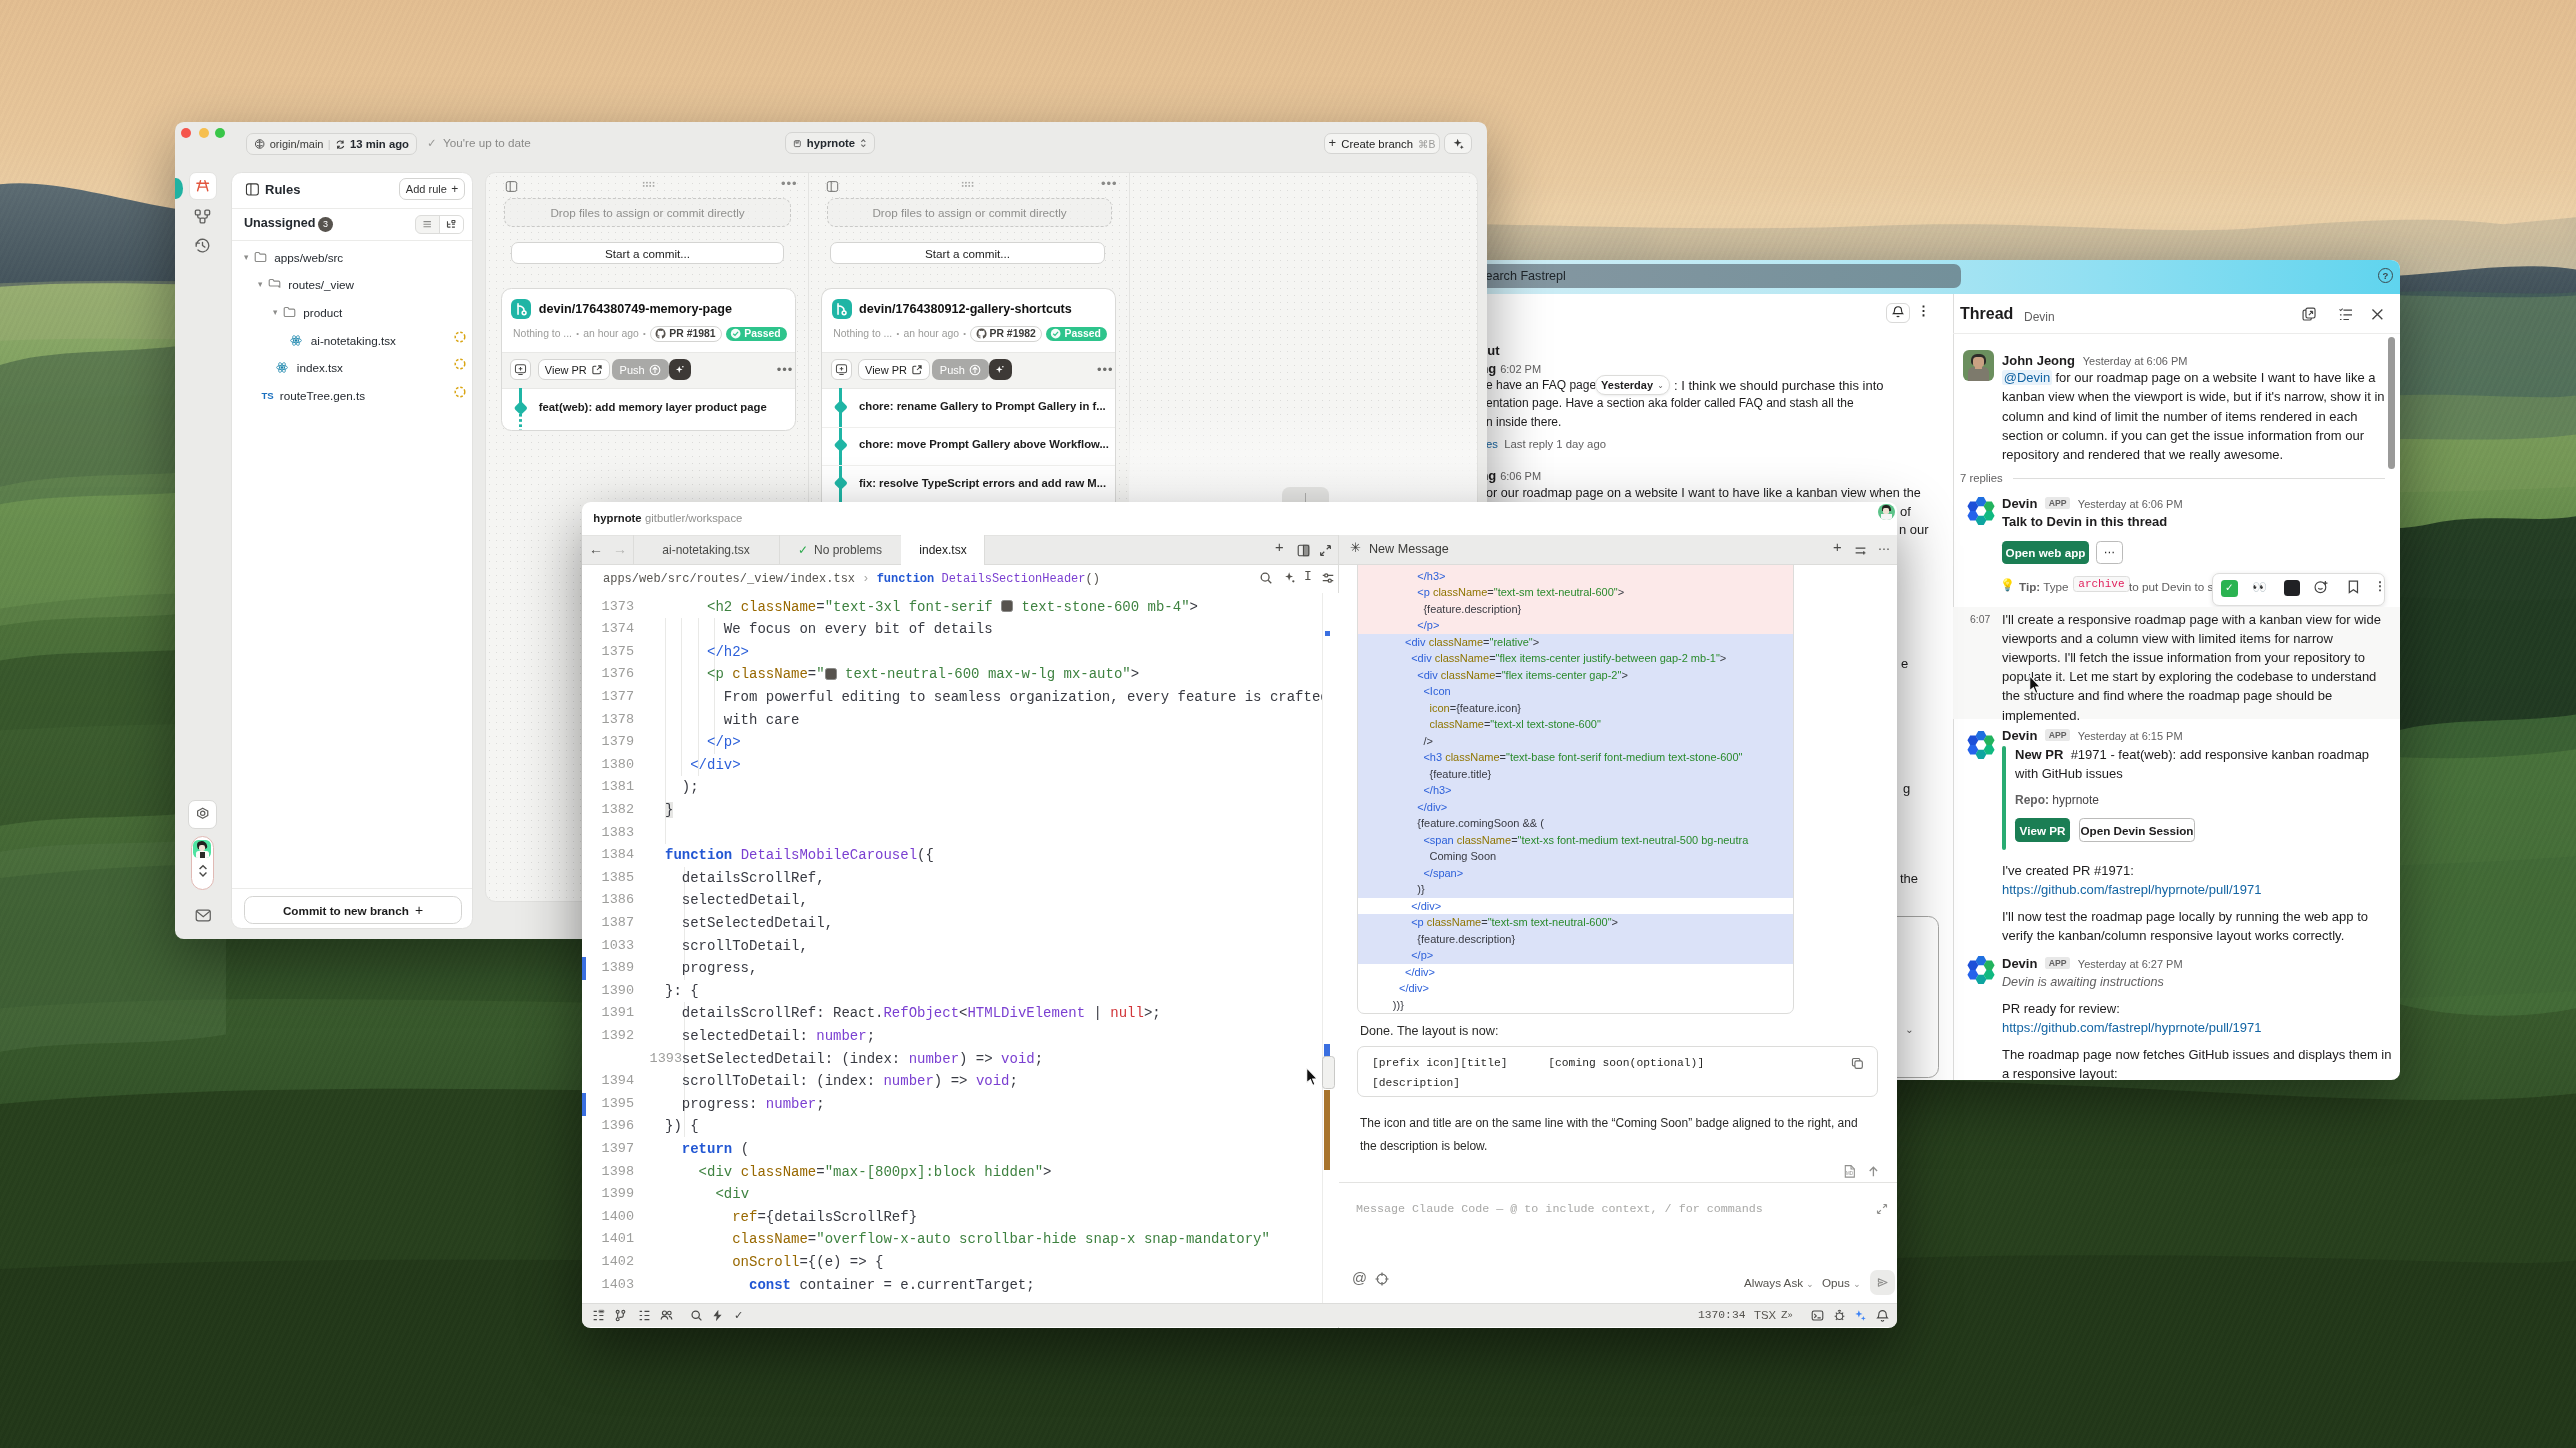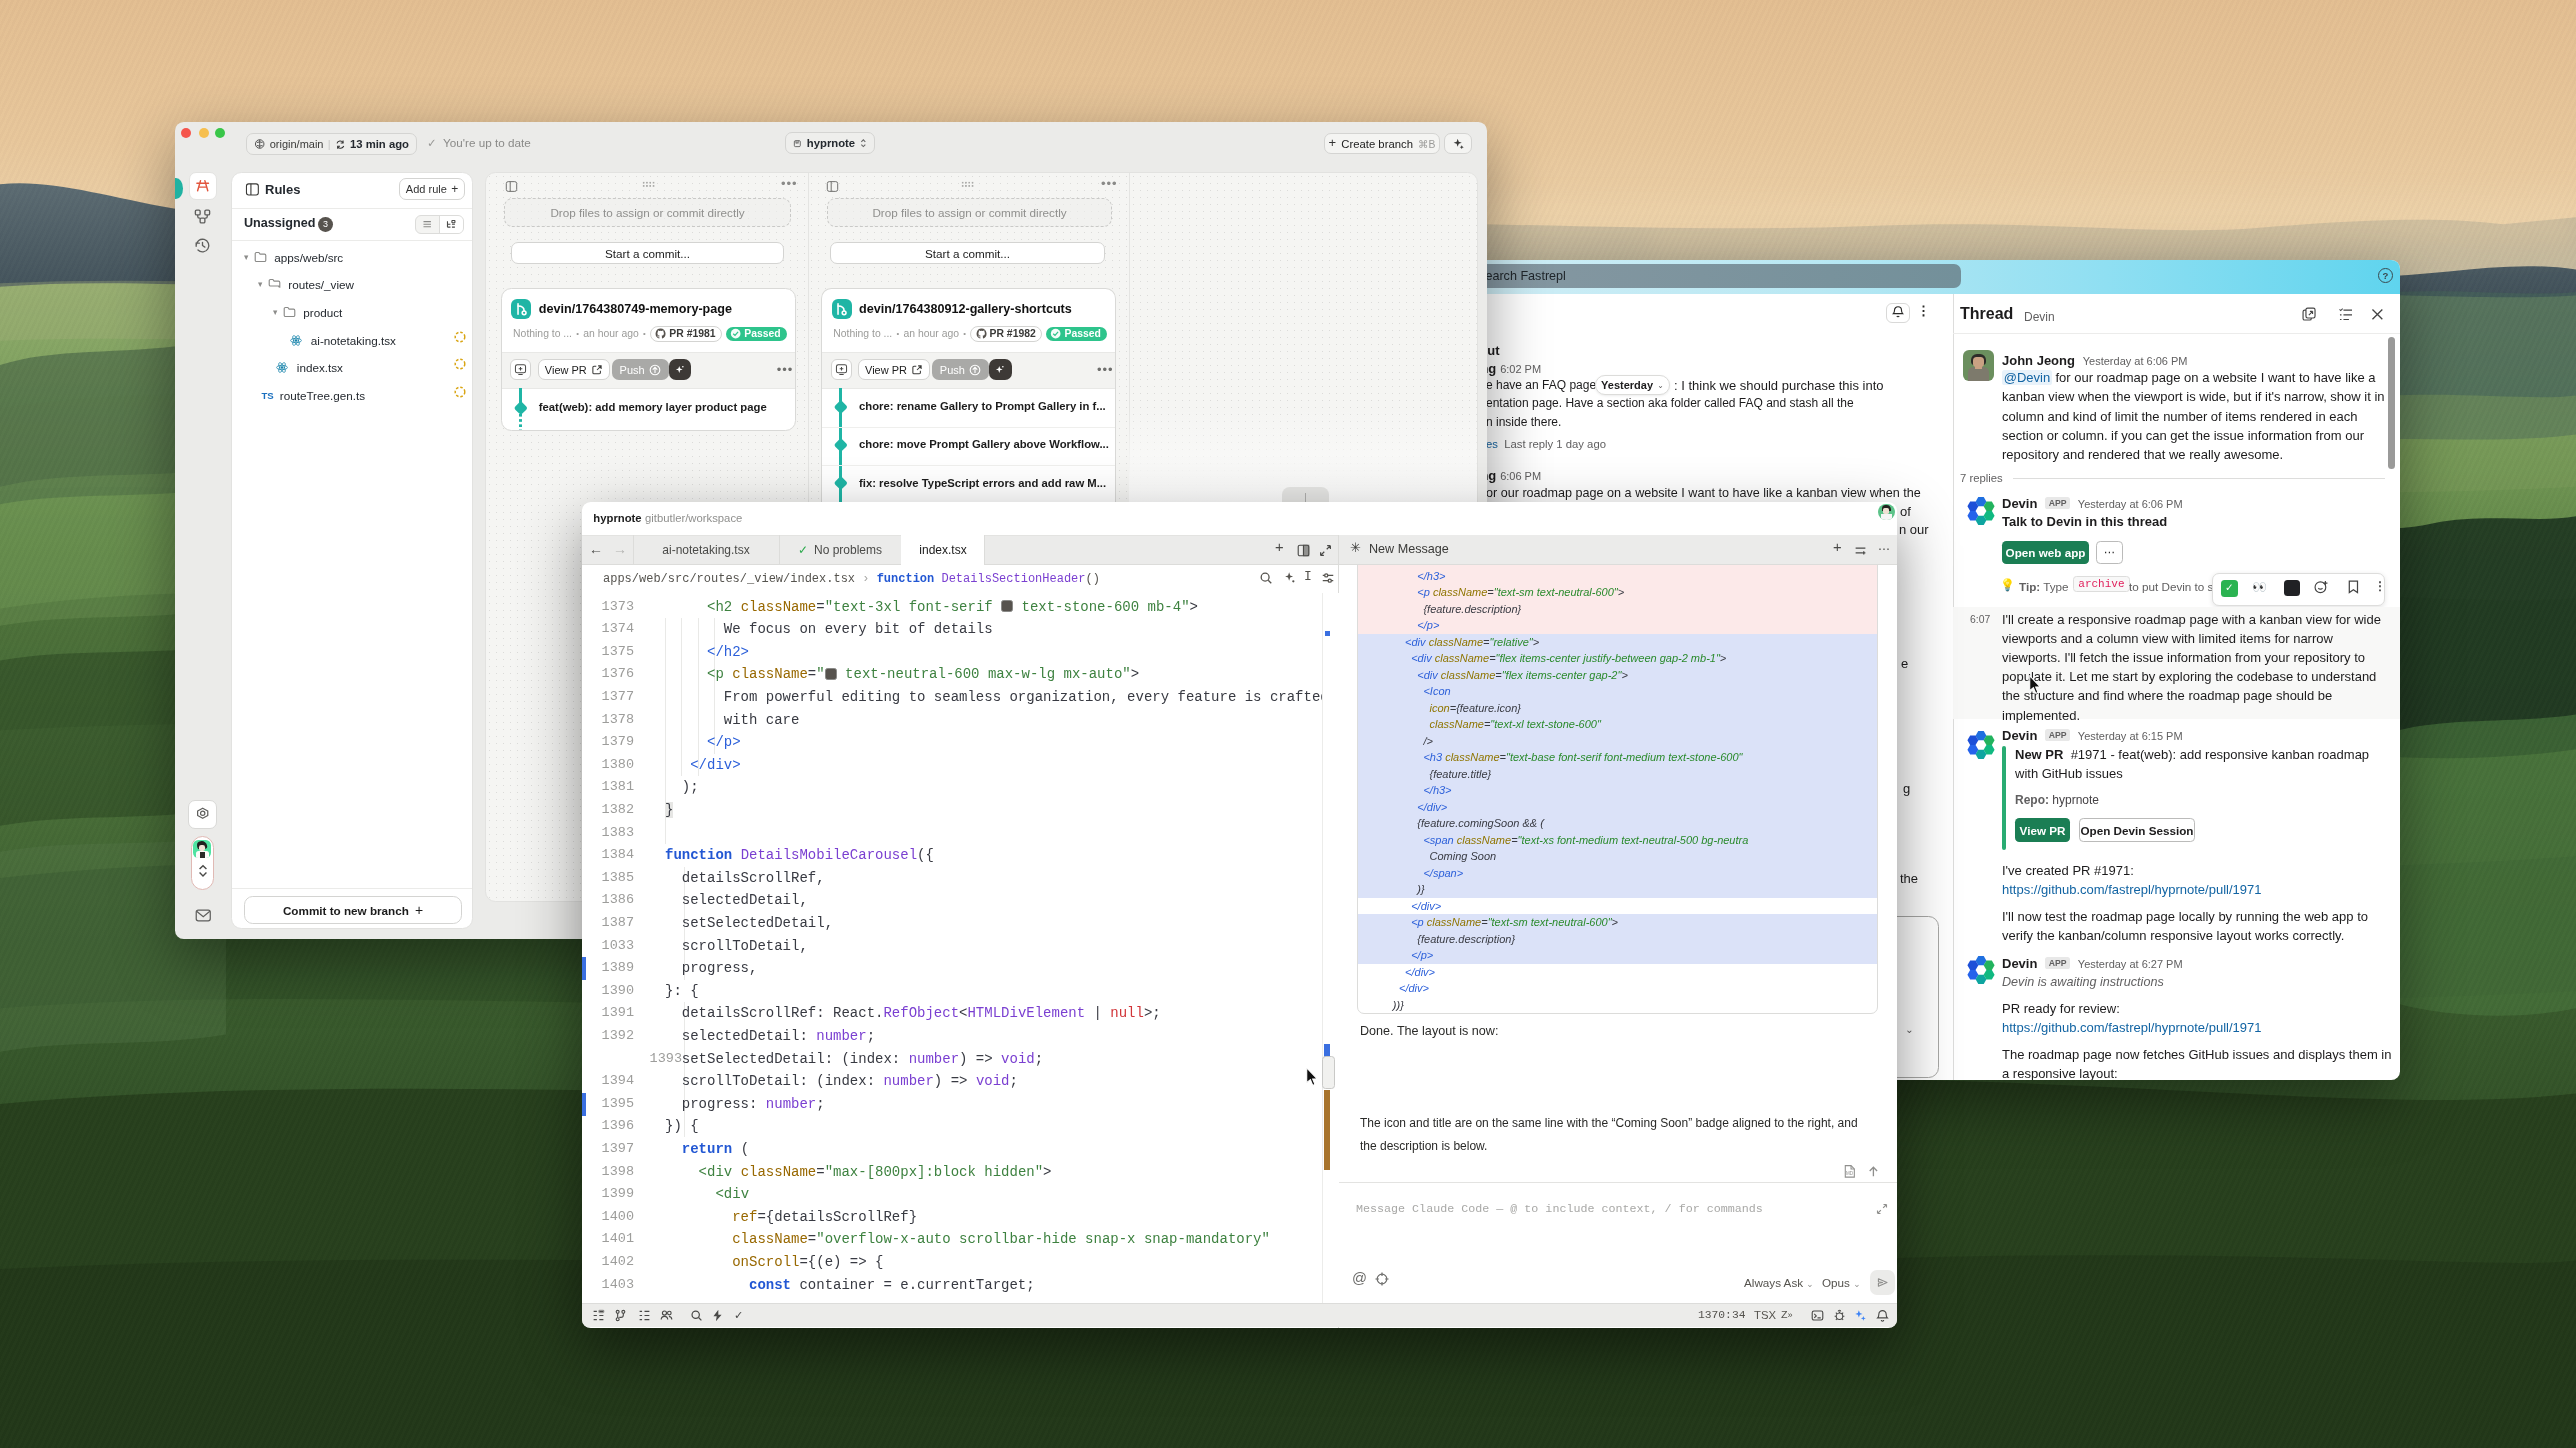--- a/index.html
+++ b/index.html
@@ -664,21 +664,21 @@
   <div class="abs" style="left:740px; top:91px; width:16.5px; height:710px; border-left:0.9px solid #ececea; background:#fff;"></div>
   <div class="abs" style="left:743px; top:129px; width:5.2px; height:5.2px; background:#3a6fe0;"></div>
   <div class="abs" style="left:742px; top:542px; width:6px; height:26px; background:#3a6fe0;"></div>
   <div class="abs" style="left:740px; top:554px; width:13px; height:33px; background:#f1f1ef; border:0.9px solid #c9c9c7; border-radius:3.5px;"></div>
   <div class="abs" style="left:742px; top:588px; width:6px; height:80px; background:#a8742c;"></div>
   <svg class="abs" style="left:723px; top:565px;" width="14.8" height="21" viewBox="0 0 17 24">
       <path d="M2 1 L2 18 L6.2 14.5 L9 21 L11.5 20 L8.8 13.8 L14 13.5 Z" fill="#111" stroke="#fff" stroke-width="1.2"></path>
     </svg>
 
   <div class="abs" style="left:757px; top:63px; width:558px; height:617px; overflow:hidden; background:#fff;">
-    <div class="abs" style="left:18px; top:-14.8px; width:521px; border:0.9px solid #dcdcda; border-radius:7px; overflow:hidden; background:#fff;font-style:italic;" id="diffblock">
+    <div class="abs" style="left:18px; top:-14.8px; width:437px; border:0.9px solid #dcdcda; border-radius:7px; overflow:hidden; background:#fff;" id="diffblock">
       <div class="dl dpink">                  {feature.title}</div>
       <div class="dl dpink">                <span class="t">&lt;/h3&gt;</span></div>
       <div class="dl dpink">                <span class="t">&lt;p</span> <span class="a">className</span>=<span class="s">"text-sm text-neutral-600"</span>&gt;</div>
       <div class="dl dpink">                  {feature.description}</div>
       <div class="dl dpink">                <span class="t">&lt;/p&gt;</span></div>
       <div class="dl dblue">            <span class="t">&lt;div</span> <span class="a">className</span>=<span class="s">"relative"</span>&gt;</div>
       <div class="dl dblue">              <span class="t">&lt;div</span> <span class="a">className</span>=<span class="s">"flex items-center justify-between gap-2 mb-1"</span>&gt;</div>
       <div class="dl dblue">                <span class="t">&lt;div</span> <span class="a">className</span>=<span class="s">"flex items-center gap-2"</span>&gt;</div>
       <div class="dl dblue">                  <span class="t">&lt;Icon</span></div>
       <div class="dl dblue">                    <span class="a">icon</span>={feature.icon}</div>
@@ -695,20 +695,28 @@
       <div class="dl dblue">                )}</div>
       <div class="dl ">              <span class="t">&lt;/div&gt;</span></div>
       <div class="dl dblue">              <span class="t">&lt;p</span> <span class="a">className</span>=<span class="s">"text-sm text-neutral-600"</span>&gt;</div>
       <div class="dl dblue">                {feature.description}</div>
       <div class="dl dblue">              <span class="t">&lt;/p&gt;</span></div>
       <div class="dl ">            <span class="t">&lt;/div&gt;</span></div>
       <div class="dl ">          <span class="t">&lt;/div&gt;</span></div>
       <div class="dl ">        ))}</div>
     </div>
     <div class="abs" style="left:21px; top:459px; font-size:12.6px; color:#2a2a28;">Done. The layout is now:</div>
+    <div class="abs" style="left:18px; top:481px; width:521px; height:51px; border:0.9px solid #dcdcda; border-radius:7px; background:#fff;">
+      <div class="mono" style="position:absolute; left:14px; top:9.6px; font-size:11.3px; color:#2a2a28; white-space:pre;">[prefix icon][title]      [coming soon(optional)]</div>
+      <div class="mono" style="position:absolute; left:14px; top:29.5px; font-size:11.3px; color:#2a2a28;">[description]</div>
+      <svg style="position:absolute; right:12px; top:8.7px;" width="14.8" height="14.8" viewBox="0 0 18 18" fill="none" stroke="#6e6e6c" stroke-width="1.4">
+          <rect x="6" y="6" width="9" height="9" rx="2"></rect>
+          <path d="M12 6 V4.5 A1.5 1.5 0 0 0 10.5 3 h-6 A1.5 1.5 0 0 0 3 4.5 v6 A1.5 1.5 0 0 0 4.5 12 H6"></path>
+        </svg>
+    </div>
     <div class="abs" style="left:21px; top:551px; font-size:12px; white-space:nowrap; color:#2a2a28;">The icon and title are on the same line with the “Coming Soon” badge aligned to the right, and</div>
     <div class="abs" style="left:21px; top:574px; font-size:12px; white-space:nowrap; color:#2a2a28;">the description is below.</div>
   </div>
   <svg class="abs" style="left:1260px; top:662px;" width="14.8" height="14.8" viewBox="0 0 18 18" fill="none" stroke="#8f8f8d" stroke-width="1.3">
       <path d="M4 2 h7 l4 4 v10 h-11 Z"></path>
       <path d="M11 2 v4 h4"></path>
       <text x="5" y="13" font-size="5.5" fill="#8f8f8d" stroke="none" font-family="sans-serif">MD</text>
     </svg>
   <svg class="abs" style="left:1284px; top:662px;" width="14.8" height="14.8" viewBox="0 0 18 18" fill="none" stroke="#8f8f8d" stroke-width="1.6">
       <path d="M9 15 V4 M4.5 8.5 L9 4 L13.5 8.5"></path>

